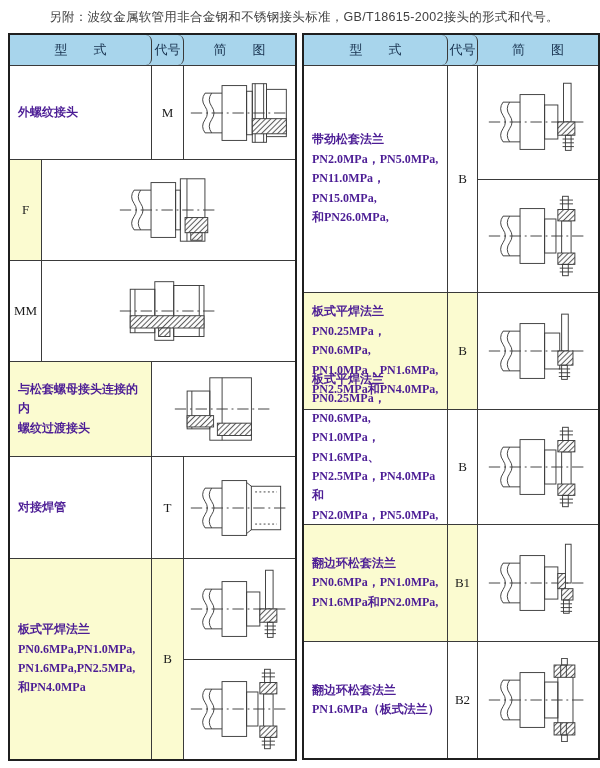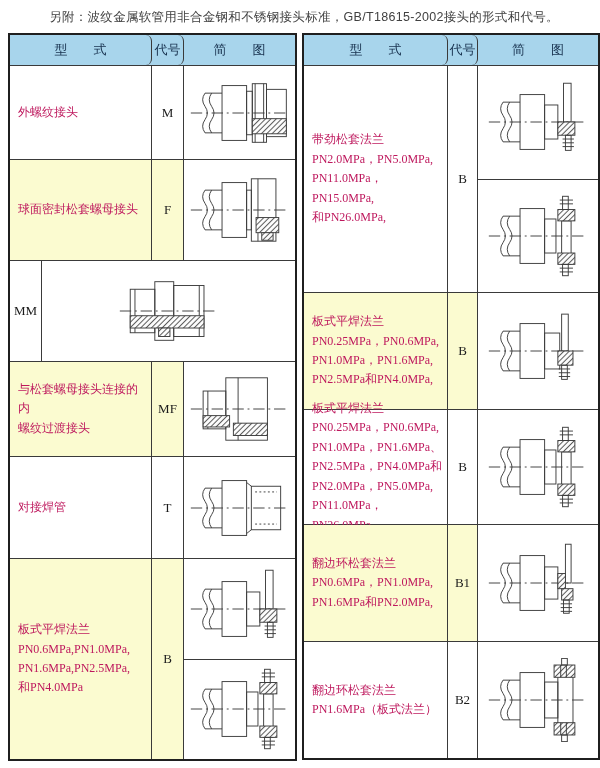--- a/index.html
+++ b/index.html
@@ -17,21 +17,21 @@
   .c-type{width:142px;border-right:1px solid #3a3a3a;display:flex;align-items:center;
           padding:0 4px 0 8px;box-sizing:border-box;background:#fff;}
   .c-code{width:32px;border-right:1px solid #3a3a3a;display:flex;align-items:center;
           justify-content:center;box-sizing:border-box;background:#fff;}
   .c-diag{flex:1;display:flex;flex-direction:column;background:#fff;}
   .right-tbl .c-type{width:144px;}
   .right-tbl .c-code{width:30px;}
   .thead .c-type,.thead .c-code{padding:0;justify-content:center;background:var(--header-bg,#a8d5ec);border-radius:6px;}
   .thead .c-diag{flex-direction:row;align-items:center;justify-content:center;background:var(--header-bg,#a8d5ec);}
   .type-text{font-family:"Liberation Serif","DejaVu Serif",serif;font-size:12px;
-             line-height:1.62;color:#be185d;white-space:pre-line;}
+             line-height:1.62;color:#4c1d95;white-space:pre-line;font-weight:bold;}
   .code-text{font-family:"Liberation Serif","DejaVu Serif",serif;font-size:13px;color:#1b1b1b;}
   .hl .c-type,.hl .c-code{background:var(--highlight-bg,#fbfbd0);}
   .dbox{flex:1;display:flex;align-items:center;justify-content:center;background:#fff;min-height:0;}
   .dbox + .dbox{border-top:1px solid #3a3a3a;}
   .st{stroke:#3c3c3c;stroke-width:1;fill:none;}
 </style>
 </head>
 <body>
 
 <svg width="0" height="0" style="position:absolute">
@@ -76,23 +76,20 @@
               <line x1="80" y1="13" x2="80" y2="75" class="st"></line>
               <rect x="83" y="19" width="21" height="50" class="st"></rect>
               <rect x="68" y="50" width="36" height="16" fill="url(#hpat)"></rect>
               <rect x="68" y="50" width="36" height="16" class="st"></rect>
             </svg>
           </div>
         </div>
     </div>
 
     <div class="row hl" style="height:100px">
-      <div class="c-type">
-          <span class="type-text">球面密封松套螺母接头</span>
-        </div>
       <div class="c-code">
           <span class="code-text">F</span>
         </div>
       <div class="c-diag">
           <div class="dbox">
             <svg viewBox="0 0 110 88" width="104" height="84">
               <line x1="3" y1="44" x2="107" y2="44" class="st" stroke-dasharray="12 4 2 4"></line>
               <path d="M18,23q-5,7 0,14t0,14t0,14" class="st"></path>
               <path d="M25,23q-5,7 0,14t0,14t0,14" class="st"></path>
               <line x1="18" y1="23" x2="36" y2="23" class="st"></line>
@@ -129,23 +126,20 @@
               <rect x="44" y="62" width="12" height="9" class="st"></rect>
             </svg>
           </div>
         </div>
     </div>
 
     <div class="row hl" style="height:94px">
       <div class="c-type">
           <span class="type-text">与松套螺母接头连接的内
 螺纹过渡接头</span>
-        </div>
-      <div class="c-code">
-          <span class="code-text">MF</span>
         </div>
       <div class="c-diag">
           <div class="dbox">
             <svg viewBox="0 0 110 88" width="104" height="84">
               <line x1="3" y1="44" x2="107" y2="44" class="st" stroke-dasharray="12 4 2 4"></line>
               <rect x="16" y="25" width="24" height="40" class="st"></rect>
               <line x1="21" y1="25" x2="21" y2="65" class="st"></line>
               <rect x="40" y="11" width="44" height="66" class="st"></rect>
               <line x1="53" y1="11" x2="53" y2="77" class="st"></line>
               <rect x="16" y="51" width="28" height="12" fill="url(#hpat)"></rect>

